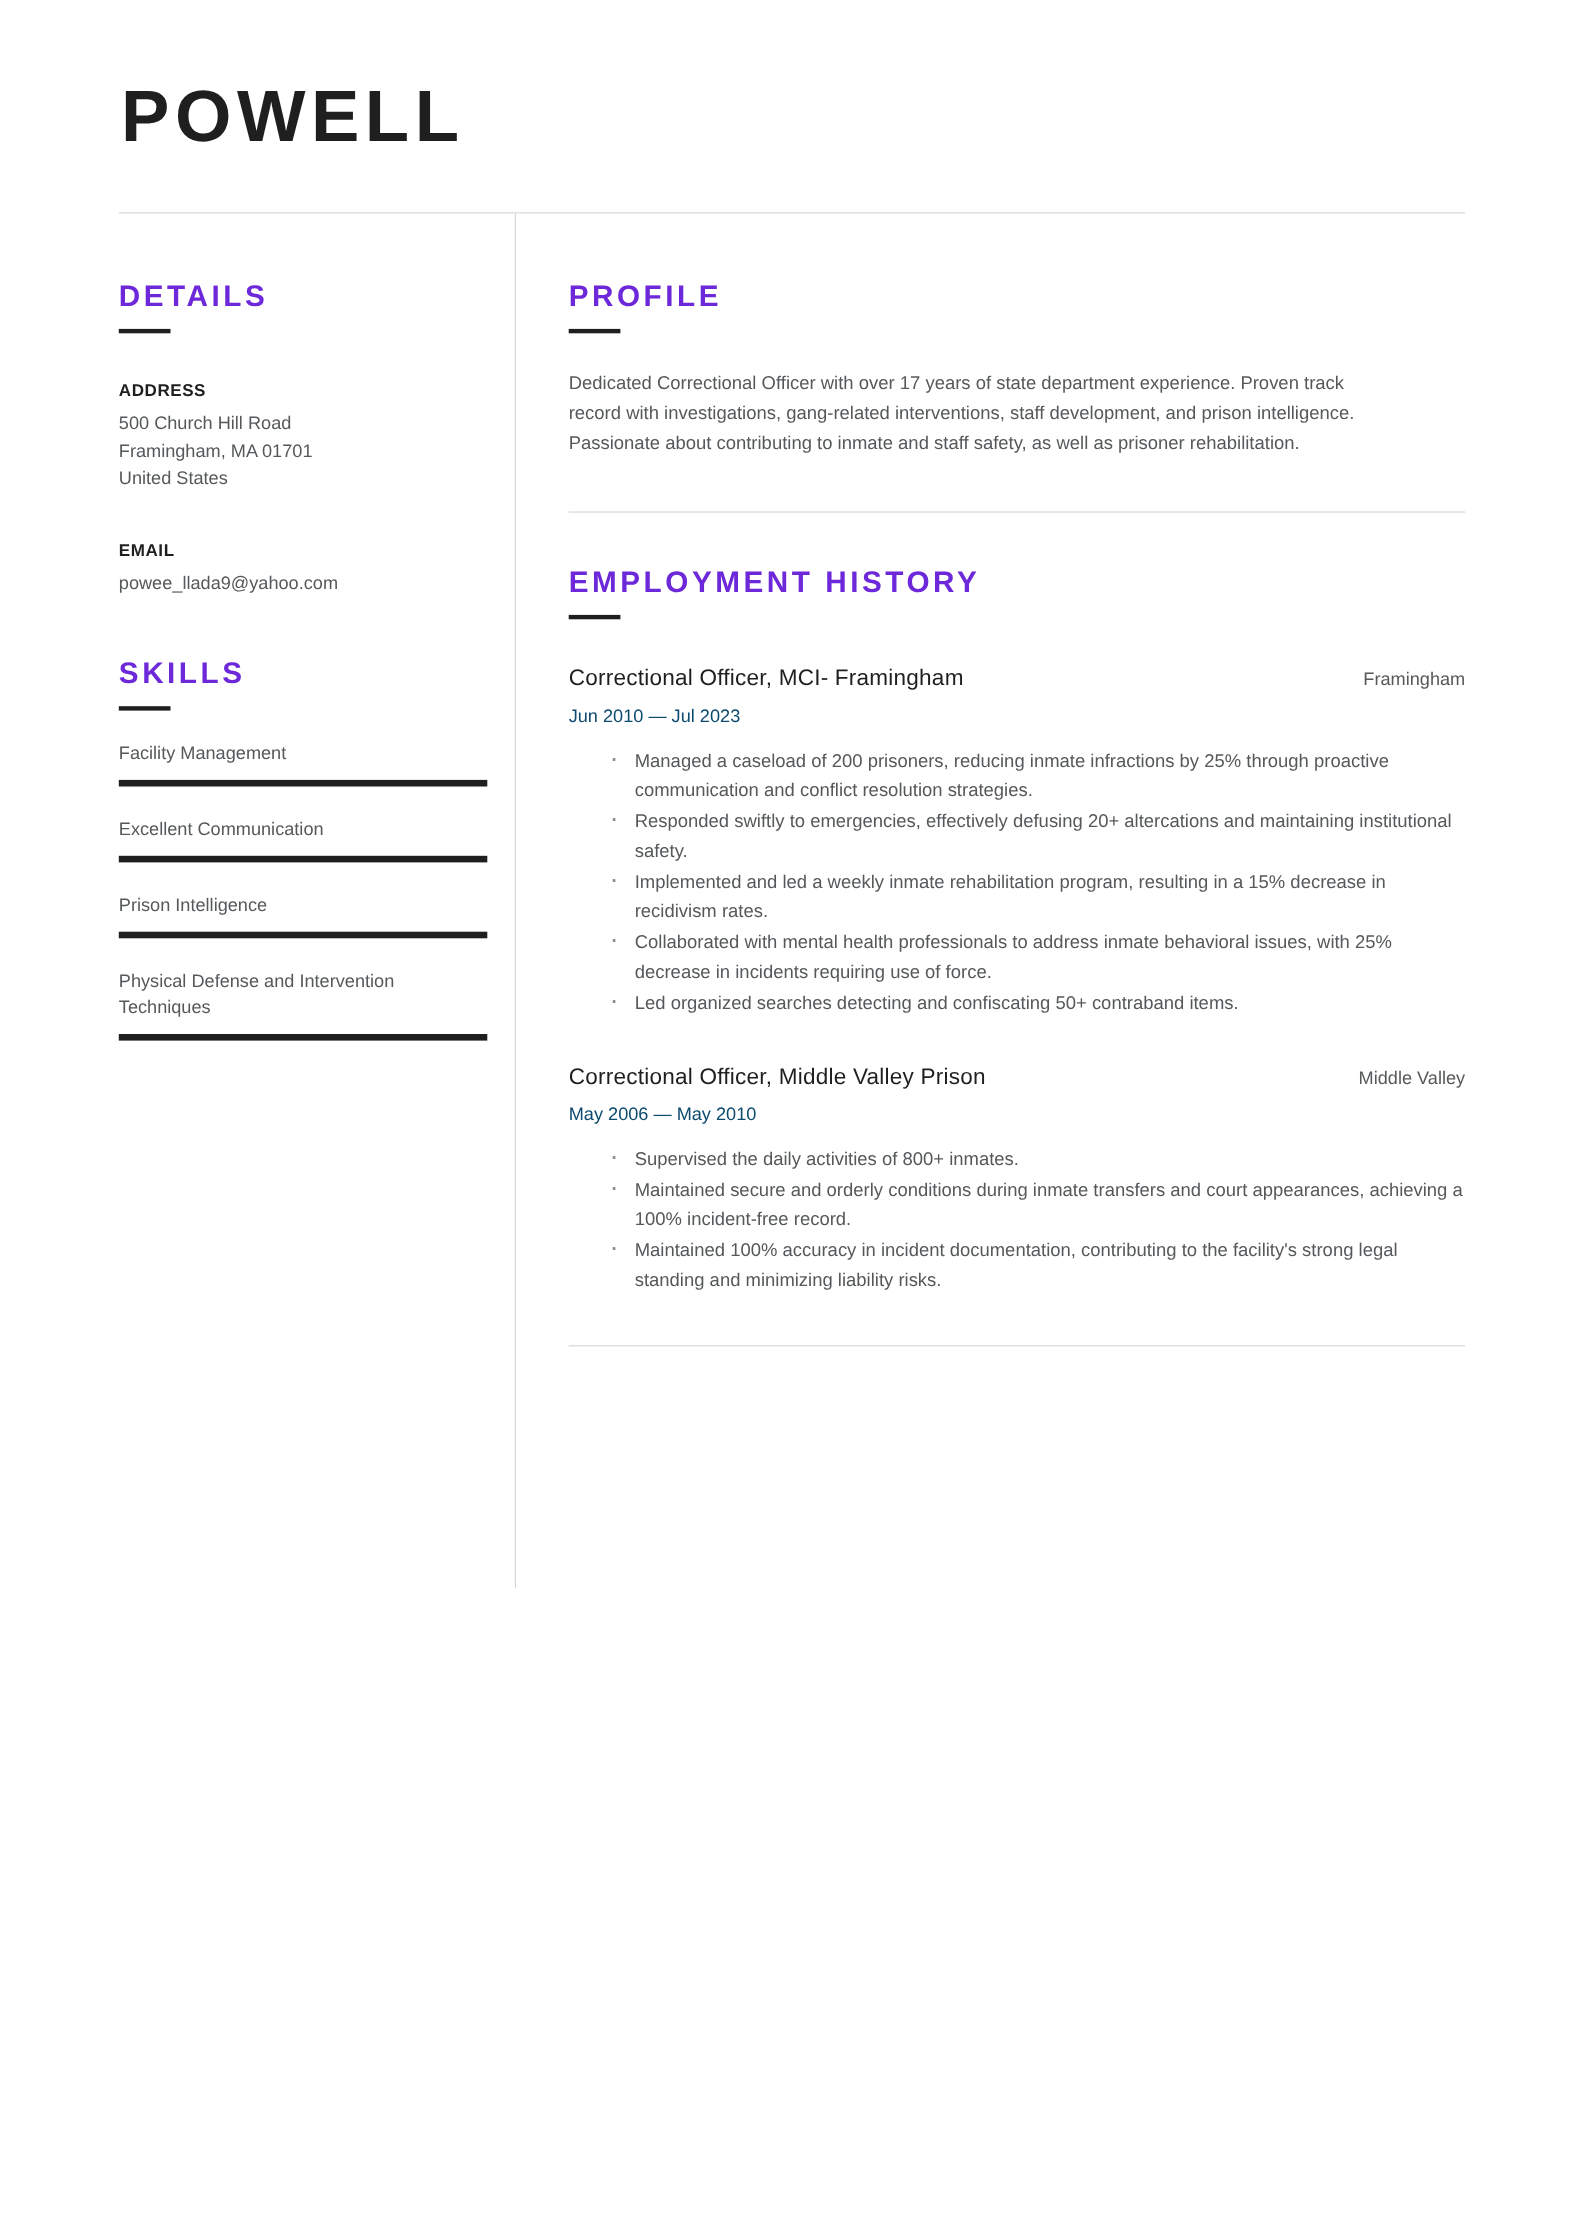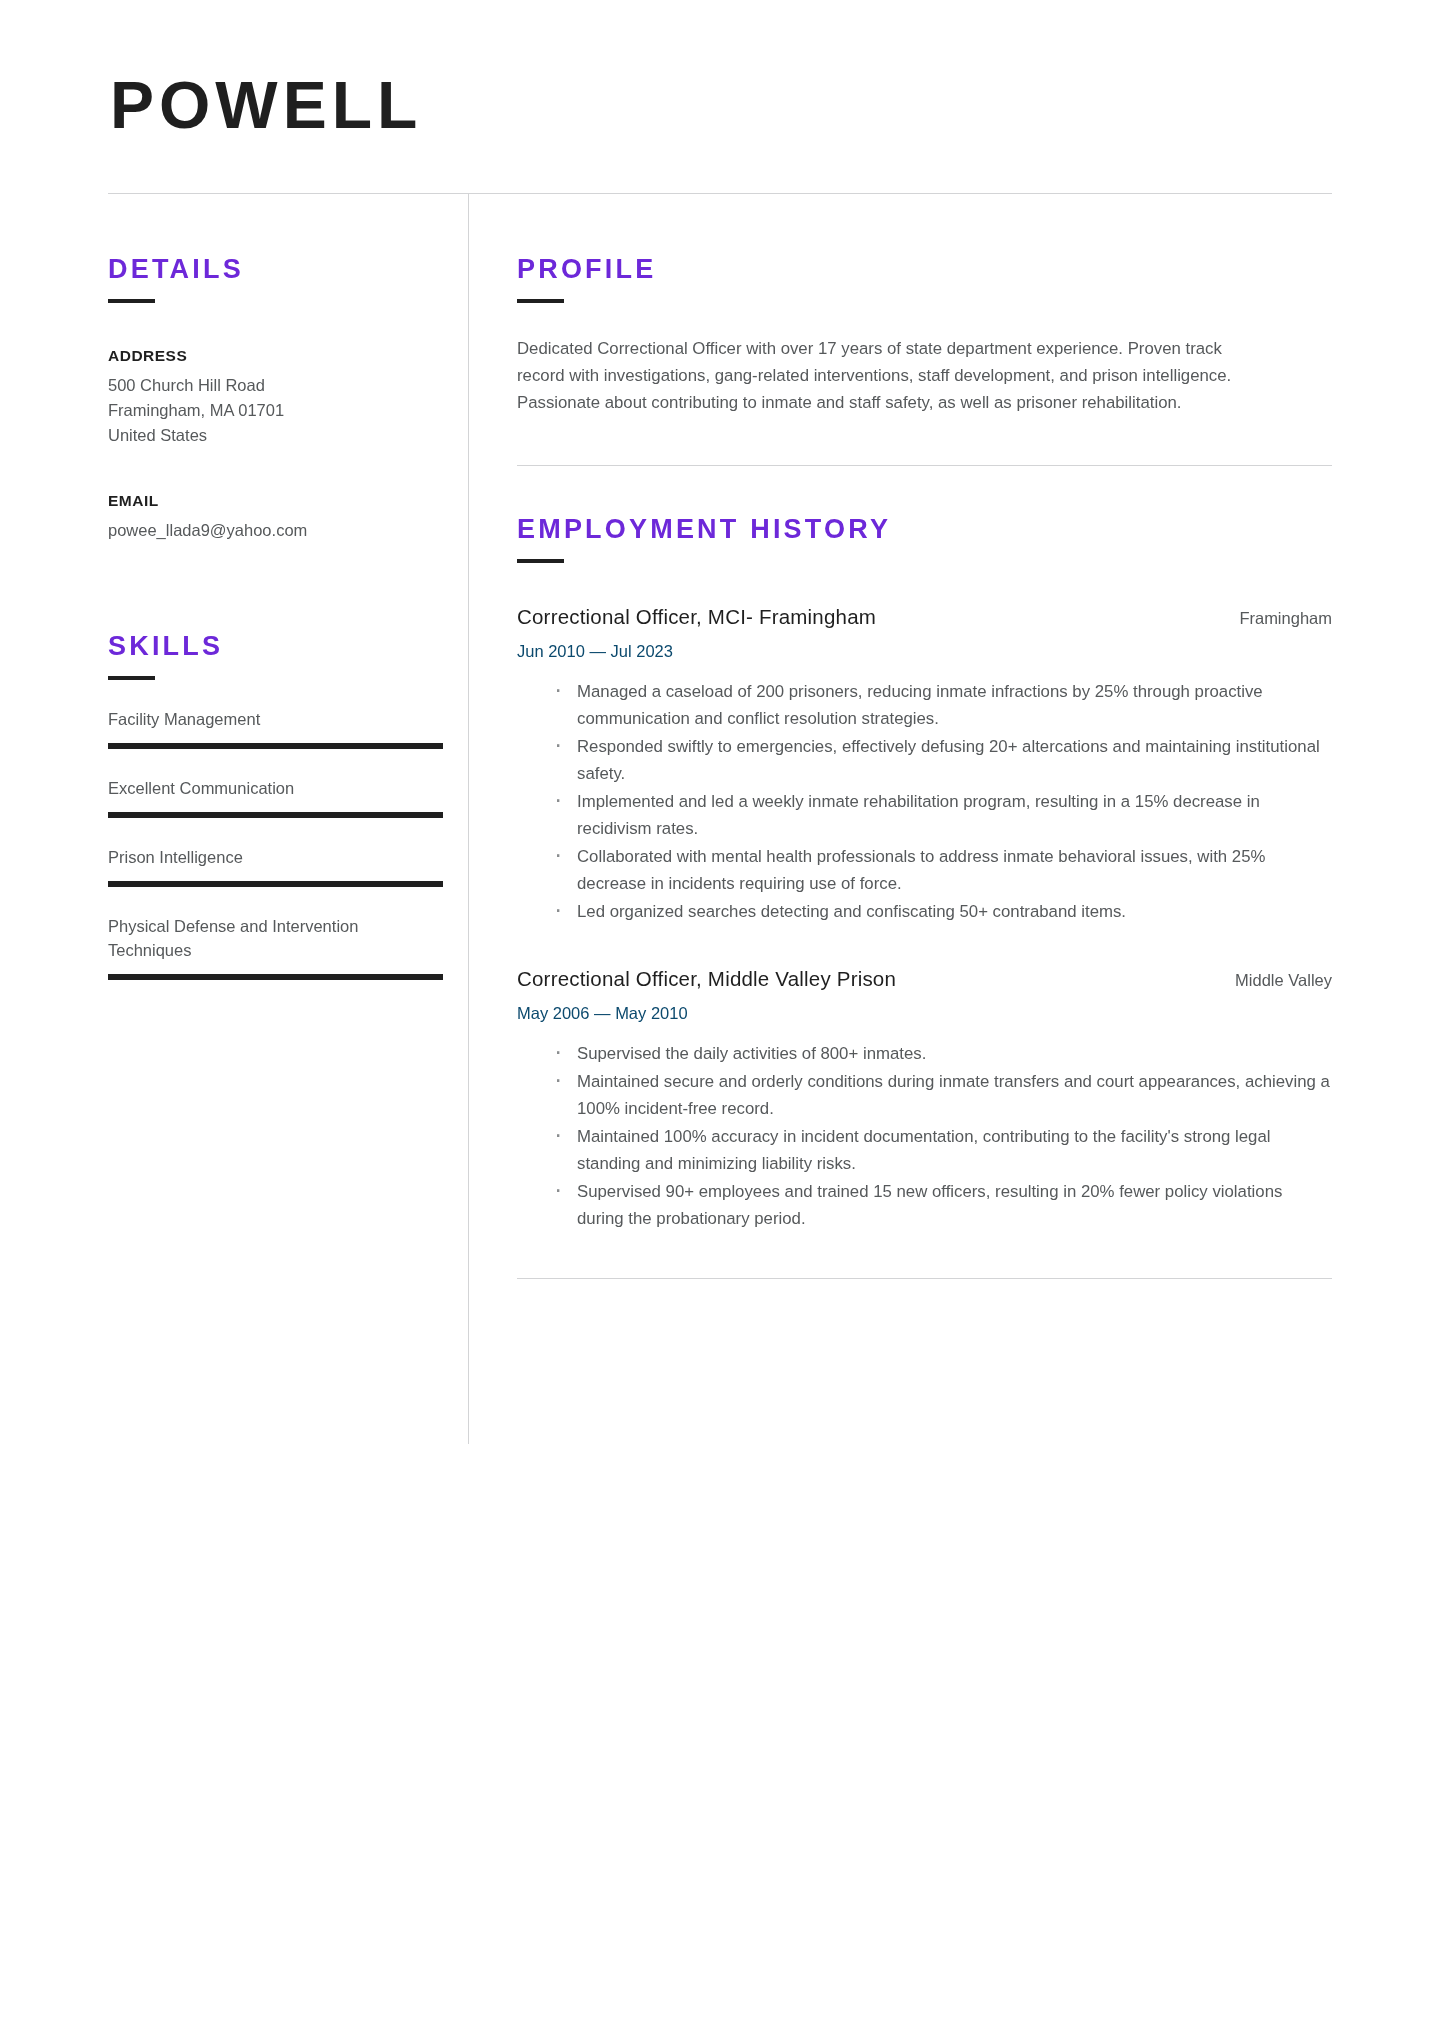--- a/index.html
+++ b/index.html
@@ -88,21 +88,21 @@
     color: #1f1f1f;
     margin-bottom: 8px;
   }
   .detail-value {
     font-size: 16.5px;
     line-height: 1.52;
     color: #56595b;
   }
 
   
-  .skills-head { margin-top: 88px; }
+  .skills-head { margin-top: 54px; }
   .skill { margin-top: 28px; }
   .skill-name {
     font-size: 16.5px;
     line-height: 1.45;
     color: #56595b;
     margin-bottom: 11px;
   }
   .skill-bar {
     height: 6px;
     background: #1f1f1f;
@@ -267,21 +267,20 @@
         <div class="job">
           <div class="job-row">
             <div class="job-name">Correctional Officer, Middle Valley Prison</div>
             <div class="job-loc">Middle Valley</div>
           </div>
           <div class="job-date">May 2006 — May 2010</div>
           <ul class="bullets">
             <li>Supervised the daily activities of 800+ inmates.</li>
             <li>Maintained secure and orderly conditions during inmate transfers and court appearances, achieving a 100% incident-free record.</li>
             <li>Maintained 100% accuracy in incident documentation, contributing to the facility's strong legal standing and minimizing liability risks.</li>
-            <li>Supervised 90+ employees and trained 15 new officers, resulting in 20% fewer policy violations during the probationary period.</li>
           </ul>
         </div>
 
         <div class="bottom-rule"></div>
       </div>
 
     </div>
   </div>
 </div>
 

